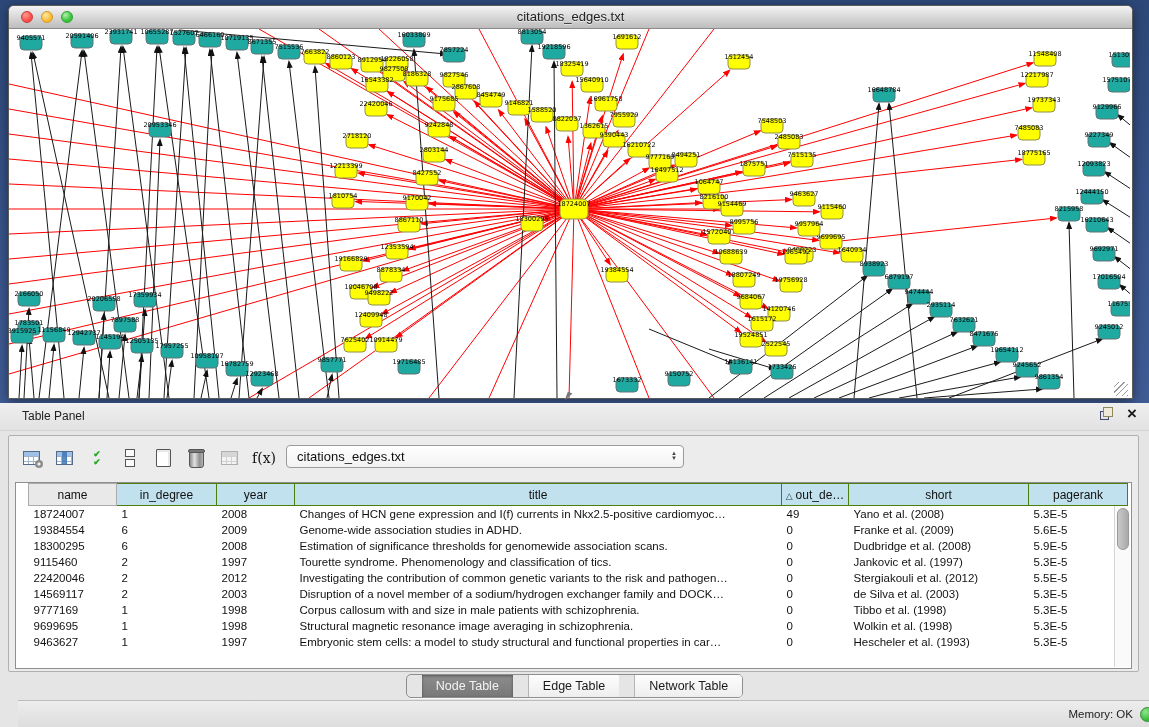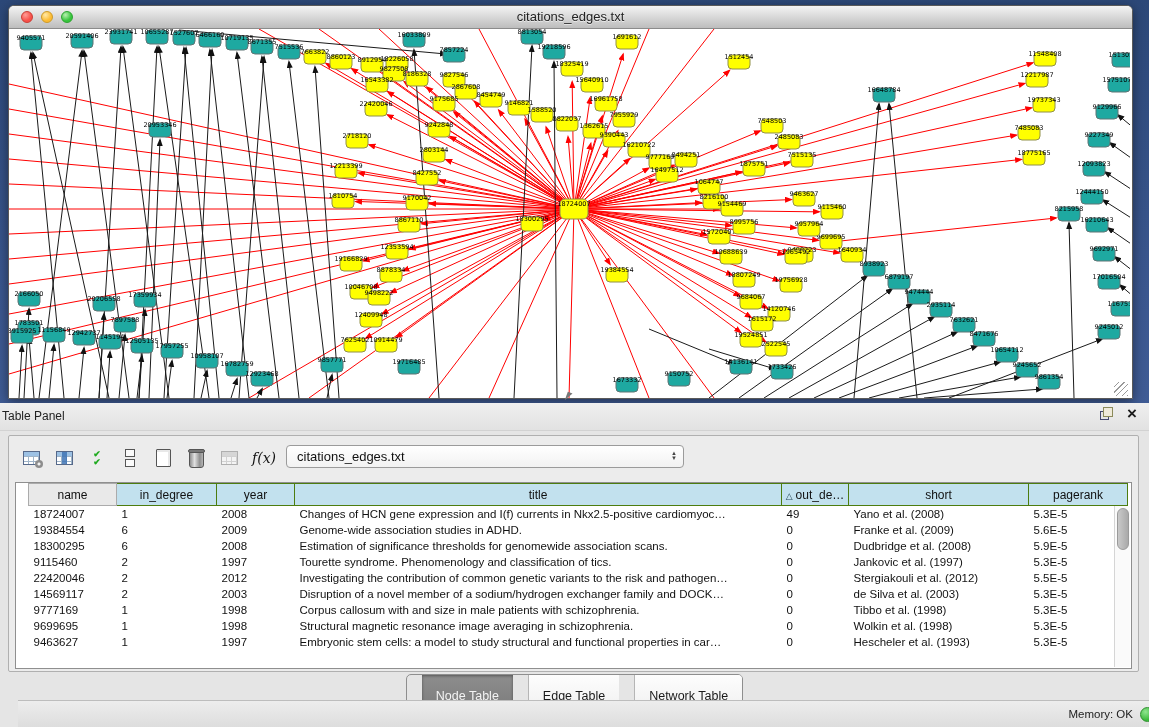--- a/index.html
+++ b/index.html
@@ -27,21 +27,21 @@
   .ny{fill:#ffff00;stroke:#909048;stroke-width:1;}
   .nl{font:6.5px "DejaVu Sans",sans-serif;fill:#000;text-anchor:middle;}
   .grip{position:absolute;right:2px;bottom:2px;width:14px;height:14px;
         background:repeating-linear-gradient(135deg,transparent 0 3px,#9a9a9a 3px 4px);}
   .cursor{position:absolute;left:566px;top:393px;width:0;height:0;
           border-left:5px solid #777;border-right:4px solid transparent;
           border-bottom:9px solid transparent;transform:rotate(20deg);z-index:50;}
 
   
   .bottom{position:absolute;left:0;top:403px;width:1149px;height:324px;background:#e5e5e5;}
-  .paneltitle{height:27px;line-height:27px;padding-left:2px;font-size:12px;color:#222;
+  .paneltitle{height:27px;line-height:27px;padding-left:22px;font-size:12px;color:#222;
               background:linear-gradient(#efefef,#e2e2e2);border-bottom:1px solid #d2d2d2;position:relative;}
   .pt-icons{position:absolute;right:12px;top:4px;display:flex;gap:14px;align-items:center;}
   .float-ico{position:relative;width:13px;height:13px;}
   .float-ico .b1{position:absolute;left:0;bottom:0;width:7px;height:7px;border:1px solid #44486e;background:#e5e5e5;}
   .float-ico .b2{position:absolute;right:0;top:0;width:8px;height:8px;border:1px solid #8b8a5a;background:#efeada;}
   .x-ico{font-size:17px;font-weight:bold;color:#1a1a1a;line-height:13px;cursor:default;}
 
   .content-box{position:absolute;left:8px;top:32px;width:1131px;height:237px;box-sizing:border-box;
                background:#ececec;border:1px solid #b0b0b0;border-radius:2px;}
   .toolbar{position:absolute;left:12px;top:6px;height:32px;display:flex;align-items:center;gap:13px;}
@@ -56,21 +56,21 @@
   .colsel{position:absolute;left:5px;top:0;width:5px;height:12px;background:#3f74b5;opacity:.85;}
   .checks{display:flex;flex-direction:column;line-height:8px;font-size:9px;color:#1faa1f;font-weight:bold;}
   .rows-ico{display:flex;flex-direction:column;gap:2px;}
   .rows-ico div{width:8px;height:6px;border:1px solid #555;background:#fafafa;}
   .page-ico{width:13px;height:16px;background:#fff;border:1px solid #555;border-radius:1px;
             box-shadow:inset -2px 2px 0 #e8e8e8;}
   .trash-ico{position:relative;width:13px;height:15px;margin-top:2px;border-radius:2px 2px 3px 3px;
              background:linear-gradient(90deg,#8f8f8f,#e0e0e0 35%,#8f8f8f 75%,#b5b5b5);border:1px solid #555;}
   .trash-ico:before{content:"";position:absolute;left:-2px;top:-3px;width:15px;height:2px;background:#777;border:1px solid #555;border-radius:2px;}
   .disabled{opacity:.45;filter:grayscale(1);}
-  .fx{font-family:"DejaVu Serif",serif;font-style:italic;font-size:14px;color:#111;}
+  .fx{font-family:"DejaVu Serif",serif;font-size:14px;color:#111;}
   .dropdown{position:absolute;left:277px;top:9px;width:398px;height:23px;box-sizing:border-box;
             background:linear-gradient(#ffffff,#f2f2f2);border:1px solid #9b9b9b;border-radius:4px;
             font-size:13px;color:#111;line-height:21px;padding-left:10px;}
   .dd-arrows{position:absolute;right:6px;top:1px;font-size:6px;line-height:5px;color:#444;
              display:flex;flex-direction:column;align-items:center;padding-top:4px;}
 
   
   .tablewrap{position:absolute;left:6px;top:46px;width:1117px;height:187px;box-sizing:border-box;
              background:#fff;border:1px solid #8f8f8f;overflow:hidden;padding-left:12px;}
   table{border-collapse:collapse;table-layout:fixed;width:1099px;font-size:11.5px;color:#111;}
@@ -80,21 +80,21 @@
   td{height:16px;padding:0 0 0 5px;overflow:hidden;white-space:nowrap;text-overflow:clip;}
   .sorttri{font-size:9px;color:#2a4a5a;margin-right:3px;}
   .vscroll{position:absolute;right:1px;top:23px;bottom:1px;width:15px;background:#fafafa;border-left:1px solid #d5d5d5;}
   .vthumb{position:absolute;left:2px;top:2px;width:10px;height:40px;border-radius:6px;
           background:linear-gradient(90deg,#c9c9c9,#a9a9a9);border:1px solid #9a9a9a;}
 
   
   .tabsrow{position:absolute;left:0;top:271px;width:100%;display:flex;justify-content:center;}
   .seg{display:flex;border:1px solid #8e8e8e;border-radius:5px;overflow:hidden;
        box-shadow:0 1px 0 rgba(255,255,255,.7);}
-  .seg button{font-family:"Liberation Sans",sans-serif;font-size:12.5px;padding:14px 14px;border:none;
+  .seg button{font-family:"Liberation Sans",sans-serif;font-size:12.5px;padding:4px 14px;border:none;
        background:linear-gradient(#fdfdfd,#eeeeee);color:#1a1a1a;border-left:1px solid #b5b5b5;cursor:default;margin-left:15px;}
   .seg button:first-child{border-left:none;}
   .seg button.active{background:linear-gradient(#8d8d8d,#787878);color:#f4f4f4;
        box-shadow:inset 0 1px 3px rgba(0,0,0,.4);}
 
   
   .statusbar{position:absolute;left:18px;bottom:0;width:100%;height:27px;box-sizing:border-box;
              border-top:1px solid #bdbdbd;background:linear-gradient(#ededed,#dddddd);}
   .mem{position:absolute;right:34px;top:7px;font-size:11.5px;color:#222;}
   .memdot{position:absolute;right:12px;top:6px;width:13px;height:13px;border-radius:50%;

